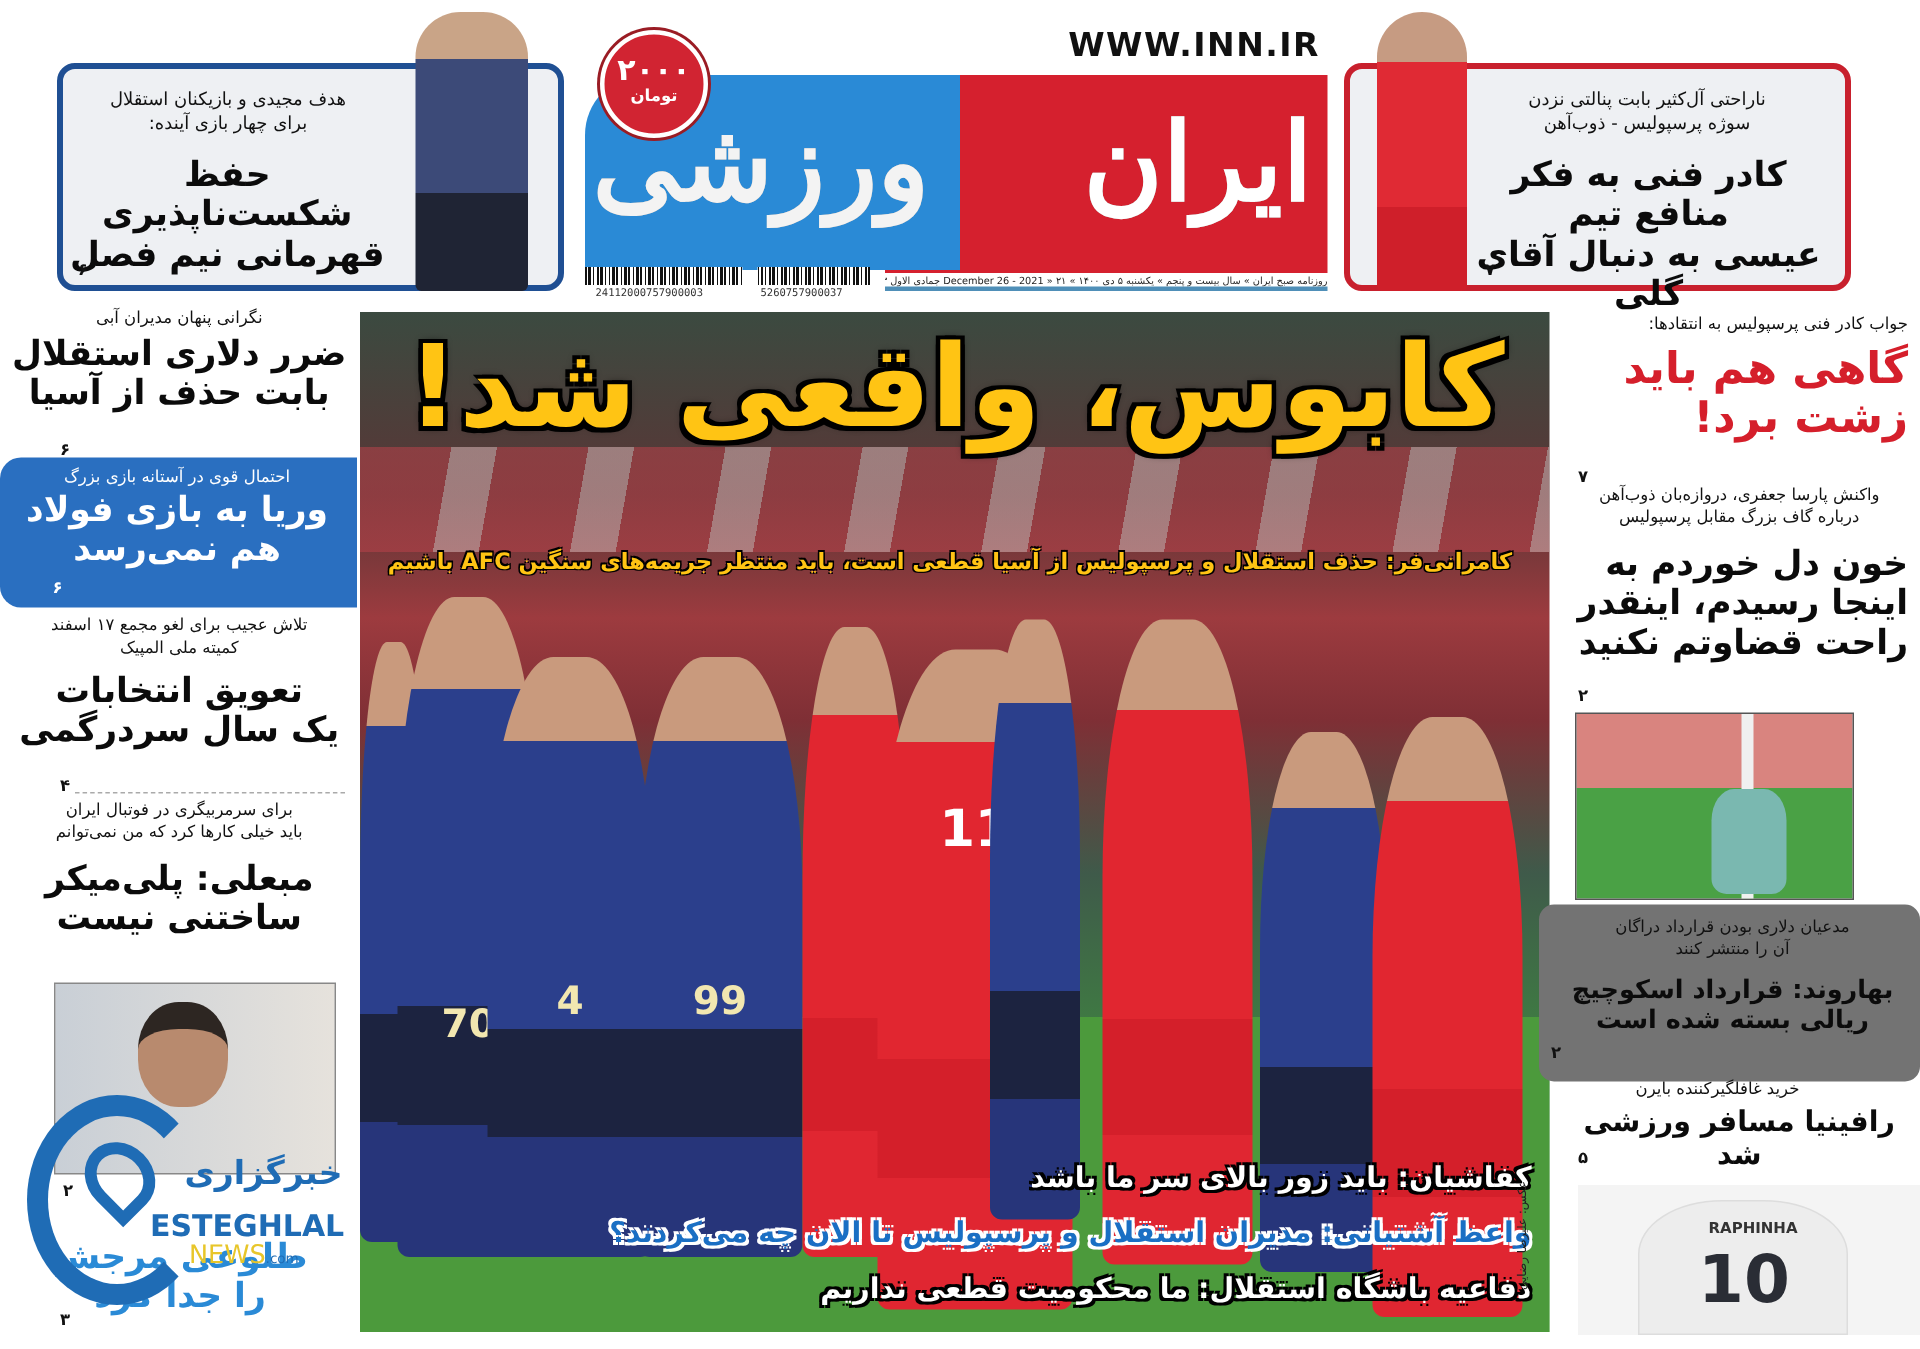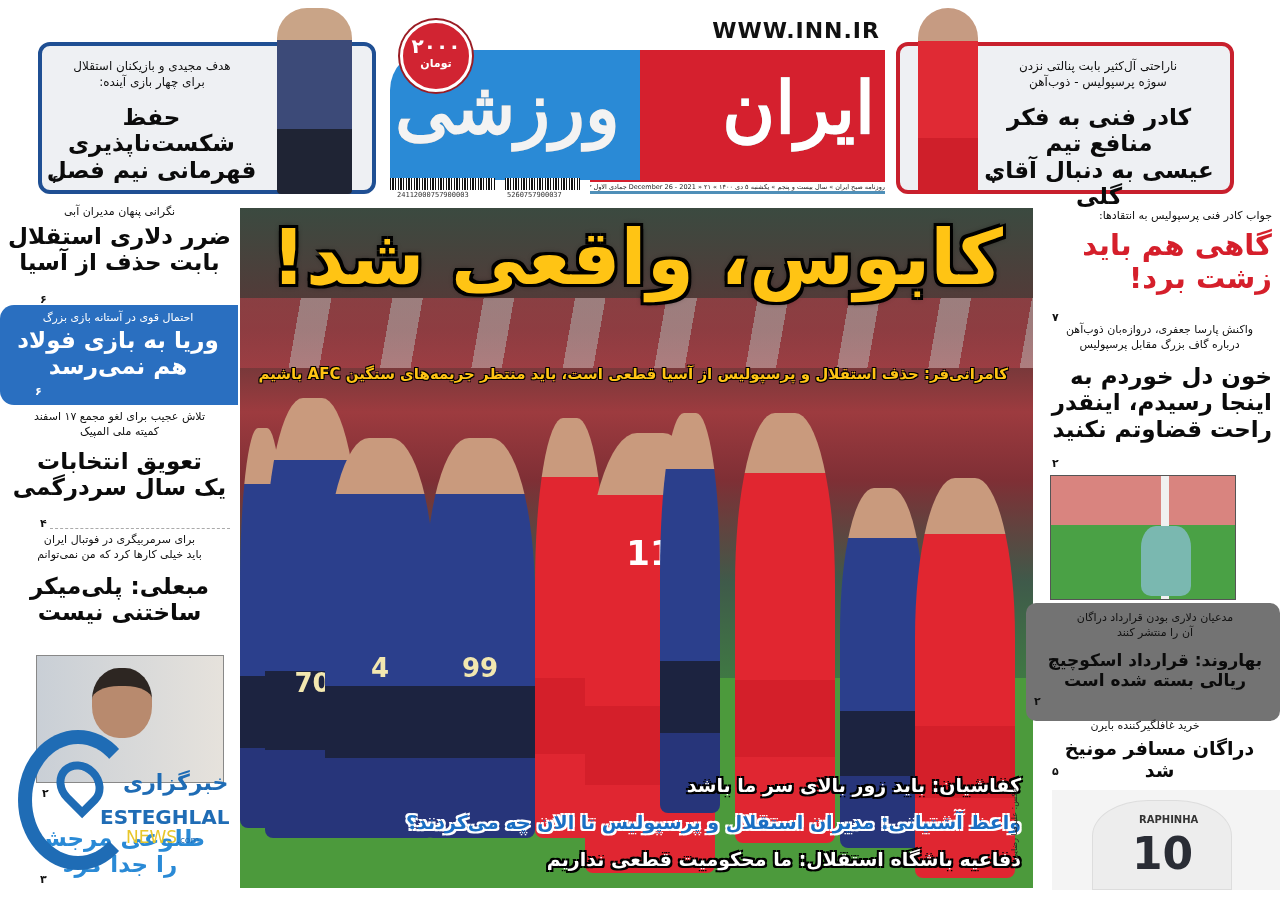--- a/index.html
+++ b/index.html
@@ -138,21 +138,21 @@
       <div>مدعیان دلاری بودن قرارداد دراگان</div>
       <div>آن را منتشر کنند</div>
     </div>
     <div class="abs head-b" style="right:10px;top:48px;width:230px;font-size:17px;">
       <div>بهاروند: قرارداد اسکوچیچ</div>
       <div>ریالی بسته شده است</div>
     </div>
     <div class="abs pgnum" style="left:8px;top:92px;">۲</div>
   </div>
   <div class="abs kicker" style="right:40px;top:514px;width:190px;font-size:11px;">خرید غافلگیرکننده بایرن</div>
-  <div class="abs head-b" style="right:8px;top:533px;width:225px;font-size:19px;">دراگان مسافر مونیخ شد</div>
+  <div class="abs head-b" style="right:8px;top:533px;width:225px;font-size:19px;">رافینیا مسافر ورزشی شد</div>
   <div class="abs pgnum" style="left:10px;top:560px;">۵</div>
   <div class="abs" style="left:10px;top:585px;width:228px;height:100px;background:#f4f4f4;">
     <div class="abs" style="left:40px;top:10px;width:140px;height:90px;background:#ededed;border-radius:40% 40% 0 0;border:1px solid #ddd;"></div>
     <div class="abs" style="left:68px;top:24px;font-size:10px;font-weight:bold;color:#333;direction:ltr;padding-left:19px;">RAPHINHA</div>
     <div class="abs" style="left:80px;top:38px;font-size:44px;font-weight:bold;color:#2a2d35;direction:ltr;">10</div>
   </div>
 </div>
 
 <div class="abs" style="left:0;top:205px;width:240px;height:694px;">
   <div class="abs kicker" style="right:8px;top:0;width:225px;font-size:11px;">نگرانی پنهان مدیران آبی</div>

